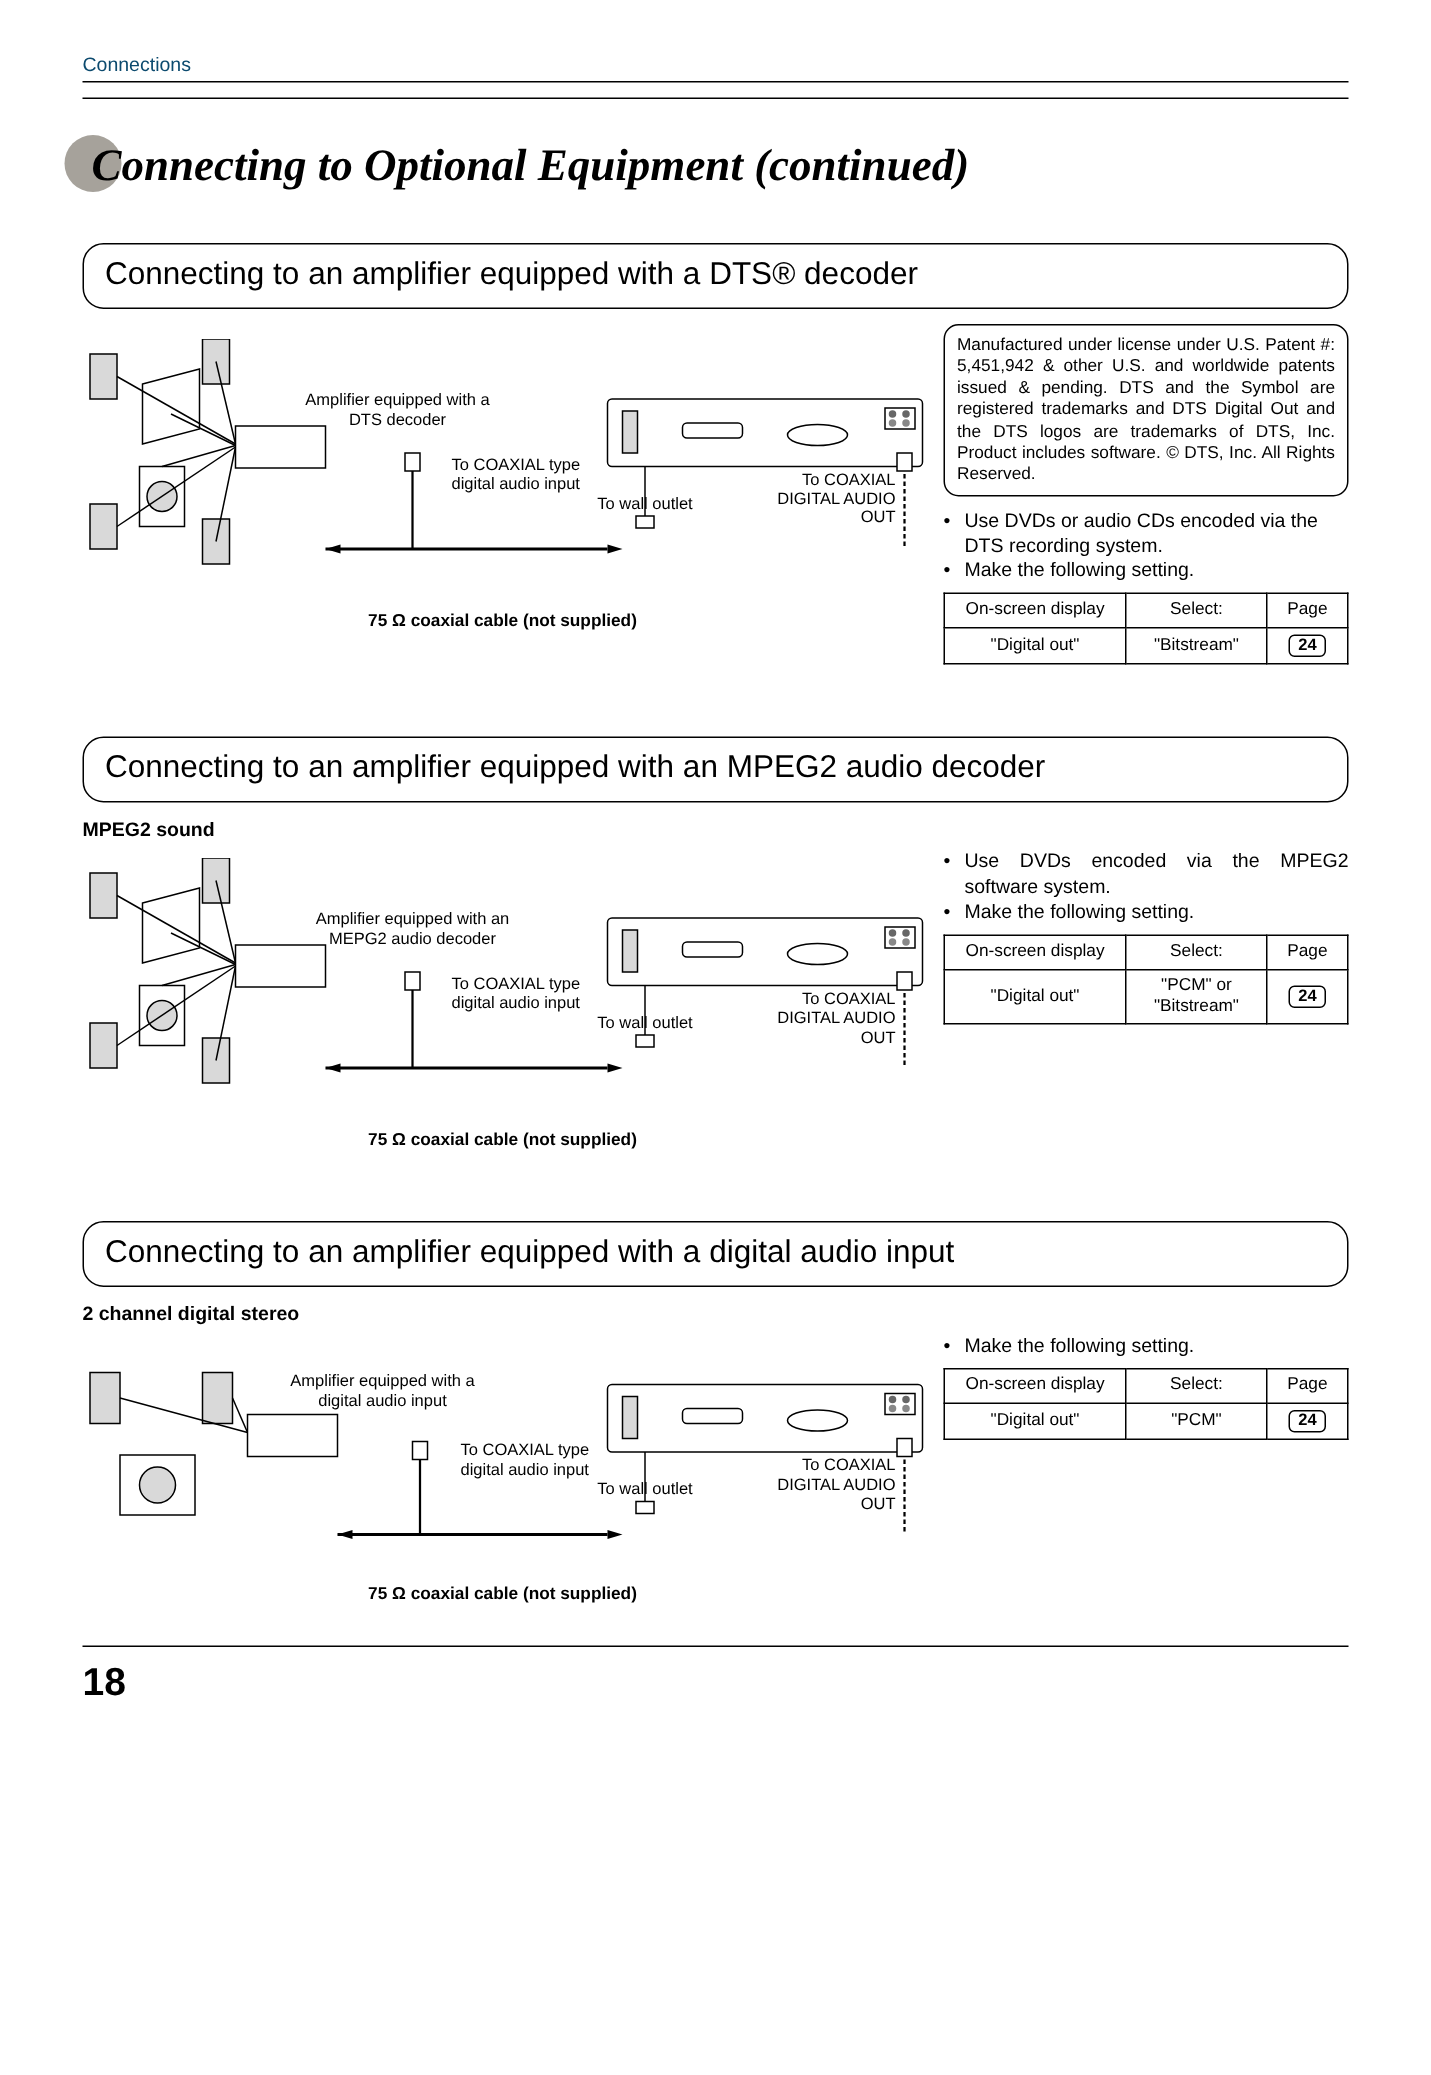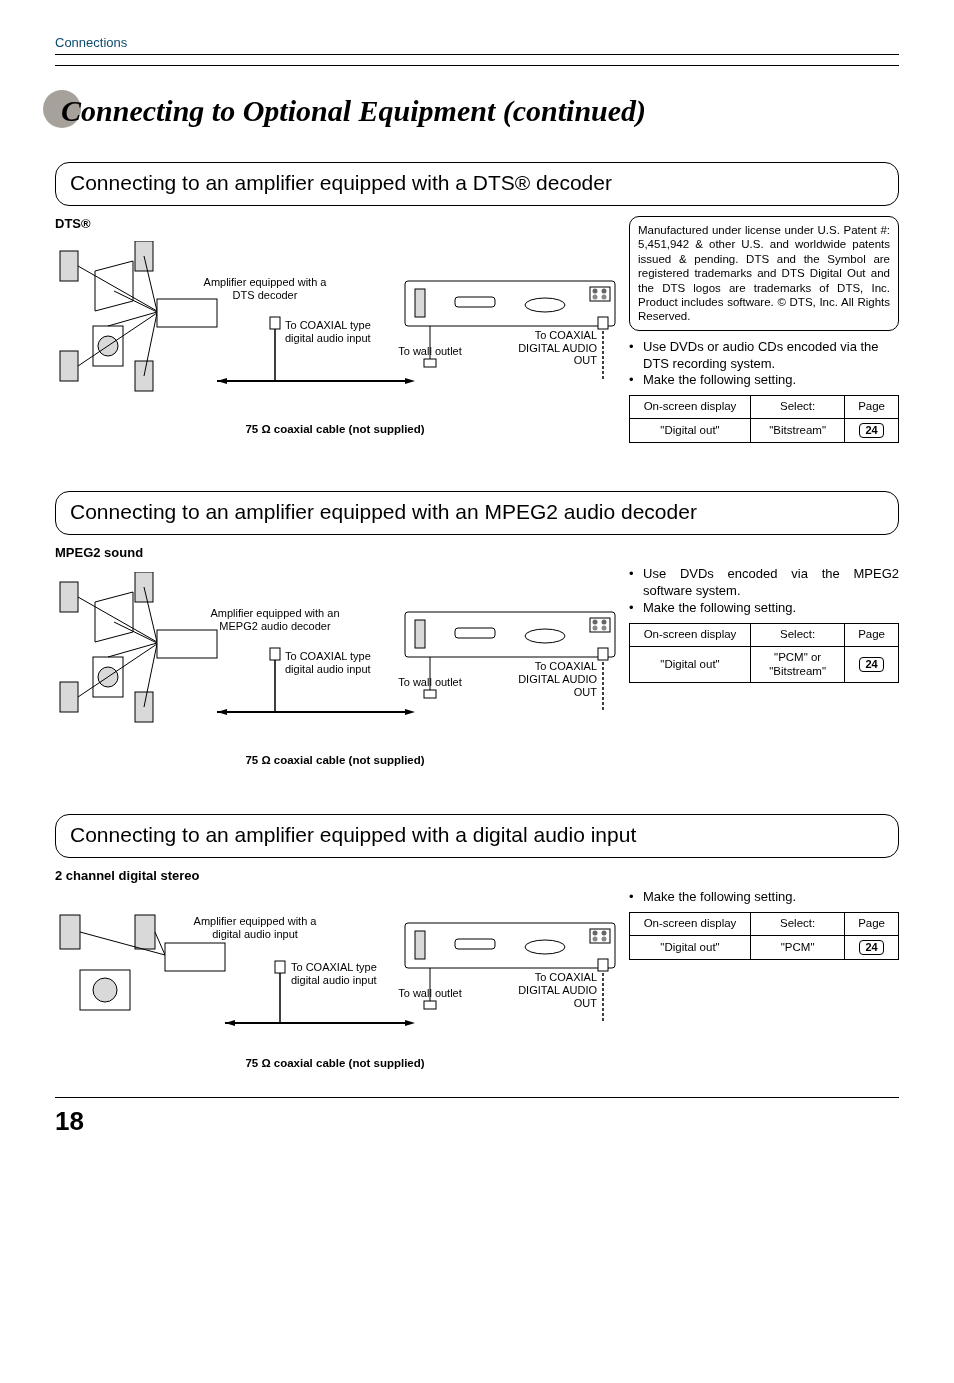--- a/index.html
+++ b/index.html
@@ -101,21 +101,21 @@
 
   
   .diagram {
     position: relative;
     height: 180px;
     margin-top: 10px;
   }
   .diagram svg { position: absolute; left: 0; top: 0; }
   .dlabel { position: absolute; font-size: 11px; line-height: 1.15; text-align: center; }
   .dlabel.r { text-align: right; }
-  .dlabel.l { text-align: left; }
+  .dlabel.l { text-align: left; margin-left: 16px; }
   .cable-caption { text-align: center; font-size: 11.5px; font-weight: bold; margin-top: 2px; }
 
   .section-spacer { height: 48px; }
 
   .page-number {
     border-top: 1px solid #000;
     margin-top: 28px;
     padding-top: 8px;
     font-size: 26px;
     font-weight: bold;
@@ -130,21 +130,20 @@
 <div class="page-title-row">
   <div class="page-title-circle"></div>
   <div class="page-title">Connecting to Optional Equipment (continued)</div>
 </div>
 
 <div class="section-box">
   <div class="section-title">Connecting to an amplifier equipped with a DTS® decoder</div>
 </div>
 <div class="col-wrap">
   <div class="col-left">
-    <div class="sub-head">DTS®</div>
 
     <div class="diagram">
       <svg width="570" height="180" viewBox="0 0 570 180">
 
         <g stroke="#000" fill="#d9d9d9" stroke-width="1">
           <rect x="5" y="10" width="18" height="30"></rect>
           <rect x="80" y="0" width="18" height="30"></rect>
           <rect x="5" y="110" width="18" height="30"></rect>
           <rect x="80" y="120" width="18" height="30"></rect>
           <polygon points="40,30 78,20 78,60 40,70" fill="#fff"></polygon>

